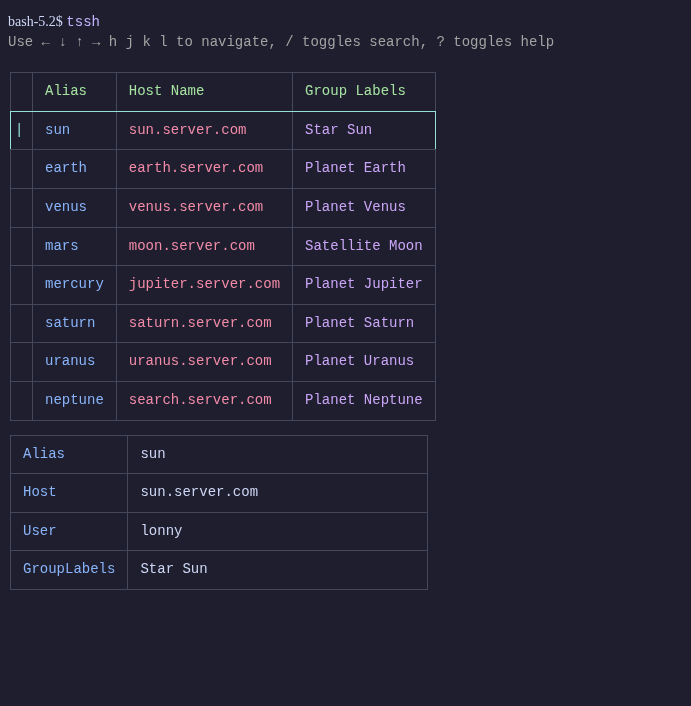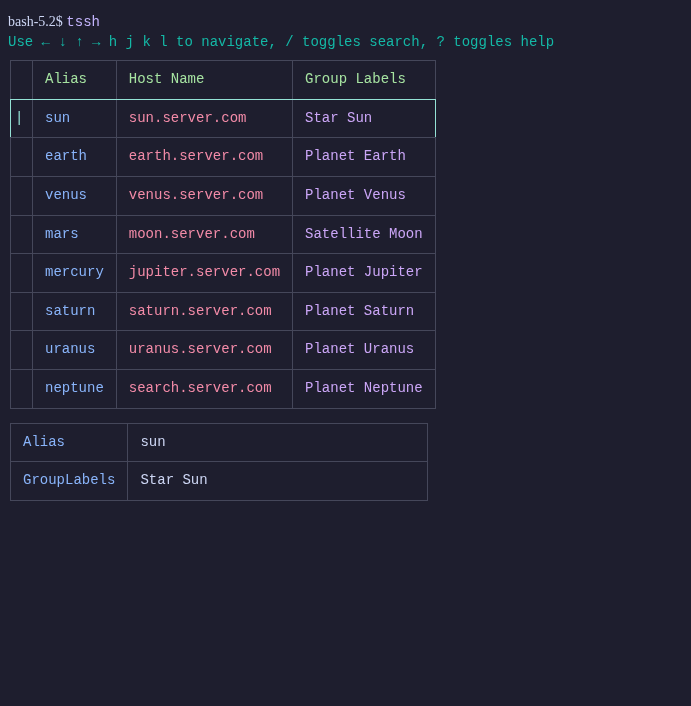--- a/index.html
+++ b/index.html
@@ -9,21 +9,21 @@
     font-family: "Menlo", "Consolas", "Courier New", monospace;
     font-size: 14px;
     line-height: 1.4;
     padding: 12px 8px;
     width: 691px;
     height: 706px;
   }
   .prompt-line { white-space: pre; }
   .prompt { color: #cdd6f4; font-family: Liberation Serif, serif; }
   .cmd { color: #c4b5fd; }
-  .help-line { color: #14b8a6; white-space: pre; margin-bottom: 8px;}
+  .help-line { color: #a3a3a3; white-space: pre; margin-bottom: 20px;}
   
   table.hosts {
     border-collapse: collapse;
     margin-top: 6px;
     margin-left: 2px;
   }
   table.hosts th, table.hosts td {
     border: 1px solid #45475a;
     padding: 9px 12px;
     text-align: left;
@@ -138,17 +138,25 @@
     </tbody>
 </table>
 
 <table class="detail">
   <tbody id="detail-body">
       <tr>
         <td class="key">Alias</td>
         <td class="val">sun</td>
       </tr>
       <tr>
+        <td class="key">Host</td>
+        <td class="val">sun.server.com</td>
+      </tr>
+      <tr>
+        <td class="key">User</td>
+        <td class="val">lonny</td>
+      </tr>
+      <tr>
         <td class="key">GroupLabels</td>
         <td class="val">Star Sun</td>
       </tr>
     </tbody>
 </table>
 
 </body></html>

